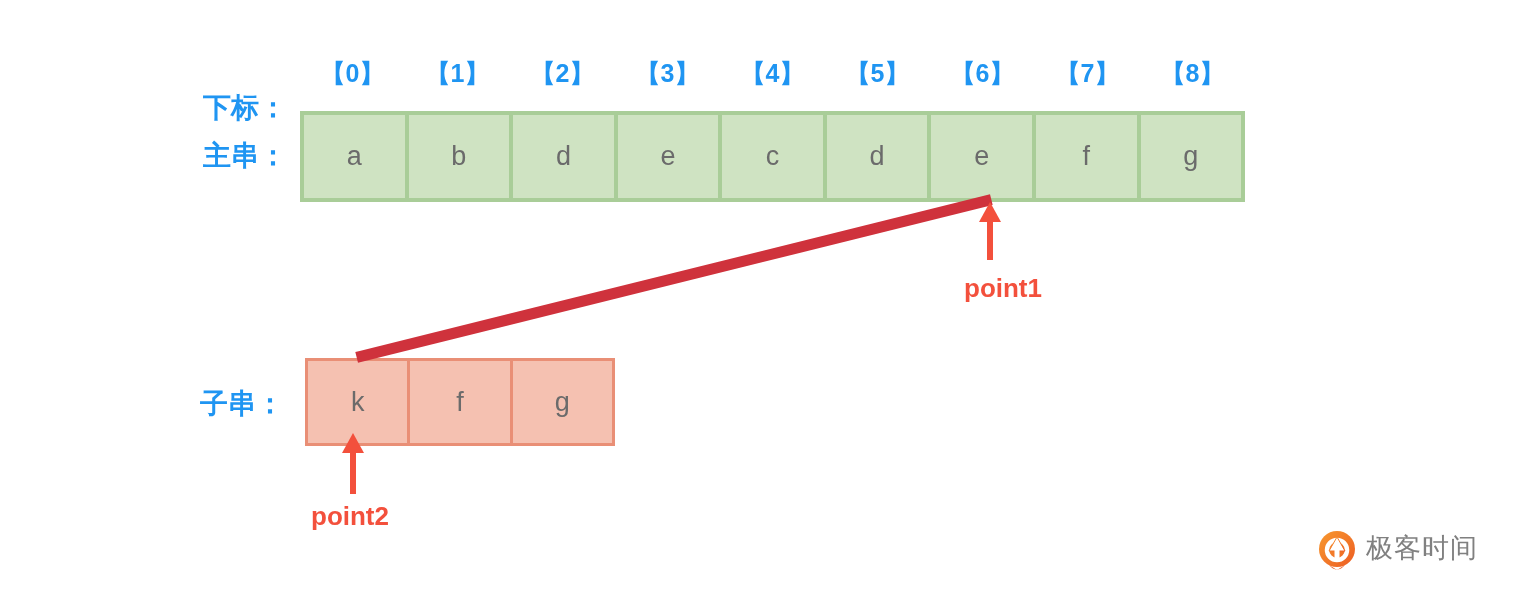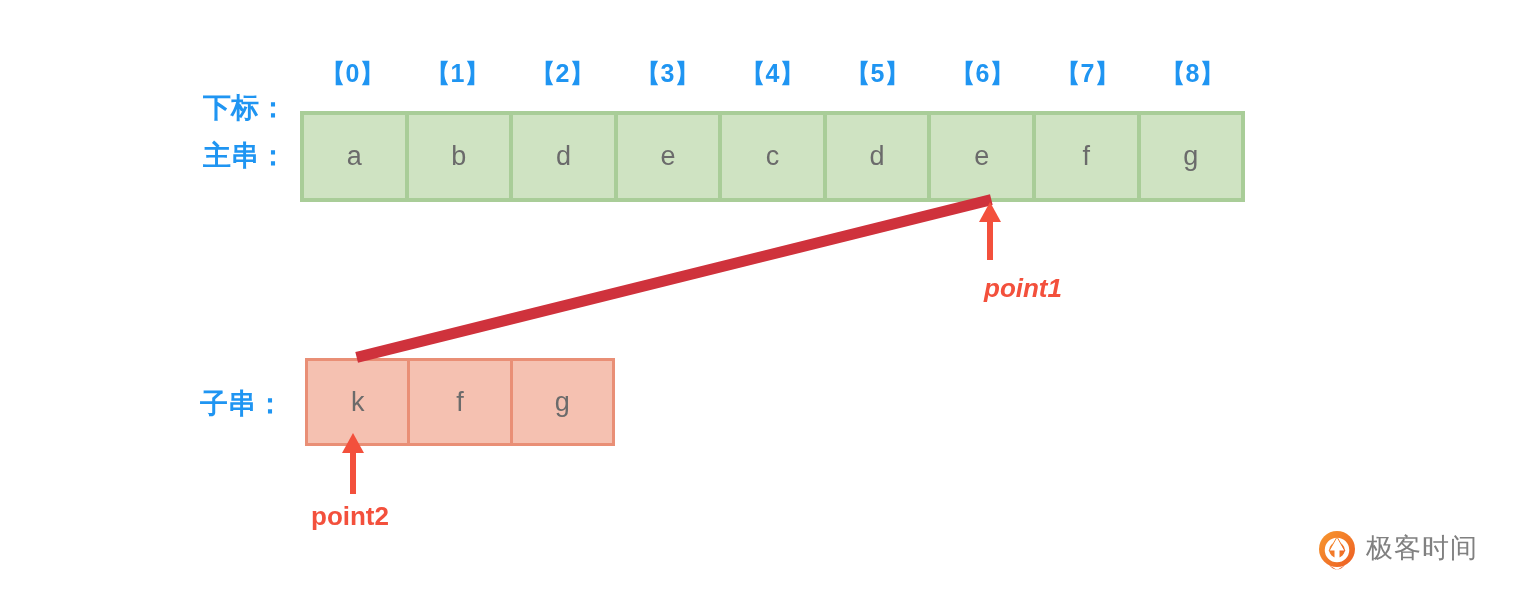--- a/index.html
+++ b/index.html
@@ -129,21 +129,21 @@
     <g>
       <line x1="990" y1="260" x2="990" y2="216" stroke="#f3503c" stroke-width="6"></line>
       <polygon points="990,202 979,222 1001,222" fill="#f3503c"></polygon>
     </g>
     <g>
       <line x1="353" y1="494" x2="353" y2="448" stroke="#f3503c" stroke-width="6"></line>
       <polygon points="353,433 342,453 364,453" fill="#f3503c"></polygon>
     </g>
   </svg>
 
-  <div class="pointer-label" style="left:984px; top:274px;font-style:italic;">point1</div>
+  <div class="pointer-label" style="left:964px; top:274px;">point1</div>
   <div class="pointer-label" style="left:311px; top:502px;">point2</div>
 
   <div class="logo">
     <svg width="40" height="46" viewBox="0 0 40 46">
       <defs>
         <linearGradient id="lg-orange" x1="0" y1="0" x2="1" y2="1">
           <stop offset="0" stop-color="#f7992f"></stop>
           <stop offset="1" stop-color="#ed5c23"></stop>
         </linearGradient>
       </defs>

